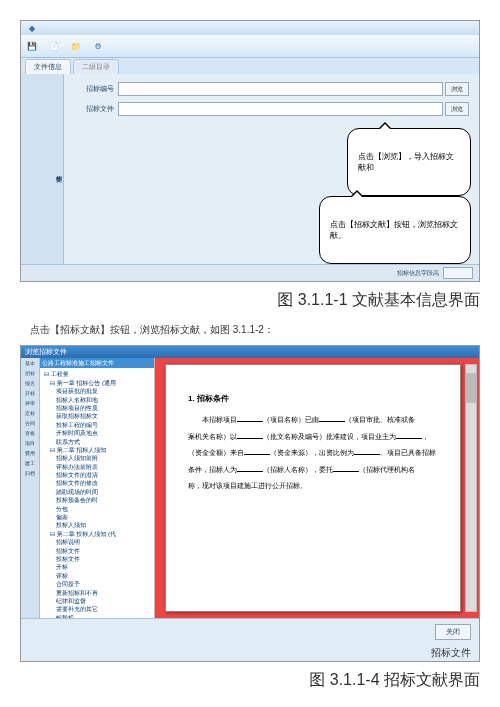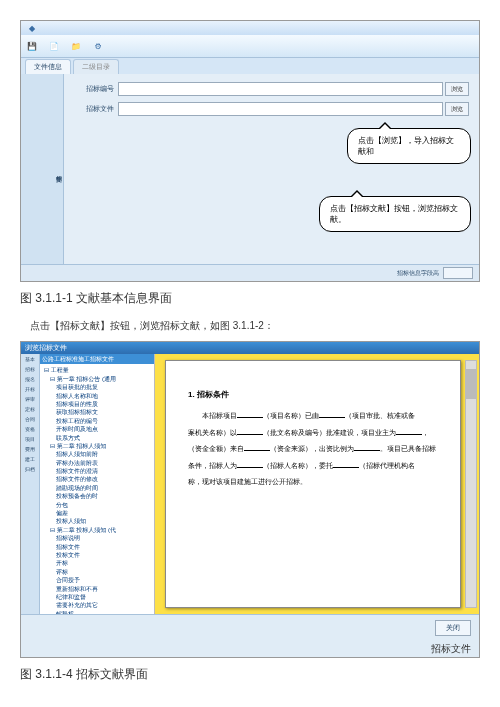--- a/index.html
+++ b/index.html
@@ -83,42 +83,42 @@
   .ss1-label { width:40px;text-align:right;color:#2a4a6a;padding-right:4px; }
   .ss1-input {
     flex:1;height:12px;background:#fff;border:1px solid #9ab;
   }
   .ss1-browse {
     width:22px;height:12px;background:#eef4fb;border:1px solid #9ab;margin-left:2px;font-size:6px;display:flex;align-items:center;justify-content:center;
   }
   .callout {
     position:absolute;
     background:#fff;border:1.5px solid #000;border-radius:12px;
-    padding:6px 10px;font-size:8px;color:#000;
+    padding:22px 10px;font-size:8px;color:#000;
   }
   .callout1 { right:8px; top:54px; width:102px; }
   .callout2 { right:8px; top:122px; width:130px; }
   .callout::before {
     content:"";position:absolute;top:-14px;left:30px;
     border:7px solid transparent;border-bottom-color:#000;
   }
   .callout::after {
     content:"";position:absolute;top:-11px;left:31px;
     border:6px solid transparent;border-bottom-color:#fff;
   }
   .ss1-footer {
     height:16px;background:#dce9f5;border-top:1px solid #a8c2db;
     display:flex;align-items:center;justify-content:flex-end;padding:0 6px;font-size:6px;color:#2a4a6a;
   }
   .ss1-footer .btn {
      width:28px;height:10px;border:1px solid #9ab;background:#f0f6fc;margin-left:4px;
   }
 
   .caption {
-    text-align:left;font-size:12px;margin:8px 0 12px;
+    text-align:right;font-size:16px;margin:8px 0 12px;
   }
   .paragraph { font-size:10px;margin:0 0 8px 10px; }
 
   
   .ss2-titlebar {
     background:linear-gradient(#3d8fd6,#2d6db0);
     height:12px;font-size:7px;color:#fff;padding:0 4px;display:flex;align-items:center;
   }
   .ss2-body { display:flex;height:260px;background:#eef2f5; }
   .ss2-left-rail {
@@ -130,21 +130,21 @@
   .ss2-tree {
     width:108px;background:#fff;border-right:1px solid #bbb;font-size:6px;line-height:1.4;
     padding:2px 2px 2px 4px;overflow:hidden;color:#003a7a;
     position:relative;
   }
   .ss2-tree-header{background:#3d8fd6;color:#fff;padding:1px 2px;margin:-2px -2px 2px -4px;font-size:6px;}
   .ss2-tree .node{white-space:nowrap;overflow:hidden;text-overflow:clip;}
   .ss2-tree .l1{padding-left:0;}
   .ss2-tree .l2{padding-left:6px;}
   .ss2-tree .l3{padding-left:12px;}
-  .ss2-doc-wrap{flex:1;background:#fde047;position:relative;padding:6px 18px 6px 10px;}
+  .ss2-doc-wrap{flex:1;background:#ef4444;position:relative;padding:6px 18px 6px 10px;}
   .ss2-doc{
     background:#fff;border:1px solid #888;box-shadow:1px 1px 3px rgba(0,0,0,.4);
     height:100%;box-sizing:border-box;padding:28px 22px;font-size:7px;color:#000;
   }
   .ss2-doc h4{font-size:8px;margin:0 0 10px;}
   .ss2-doc p{margin:0 0 4px;line-height:1.8;}
   .blank{display:inline-block;border-bottom:1px solid #000;min-width:26px;height:7px;vertical-align:baseline;}
   .ss2-scroll{position:absolute;right:2px;top:6px;bottom:6px;width:10px;background:#ddd;border:1px solid #bbb;}
   .ss2-scroll .thumb{position:absolute;left:0;right:0;top:8px;height:30px;background:#bbb;}
   .ss2-footer{height:26px;background:#e0ecf6;border-top:1px solid #a8c2db;display:flex;align-items:center;justify-content:flex-end;padding:0 8px;}

